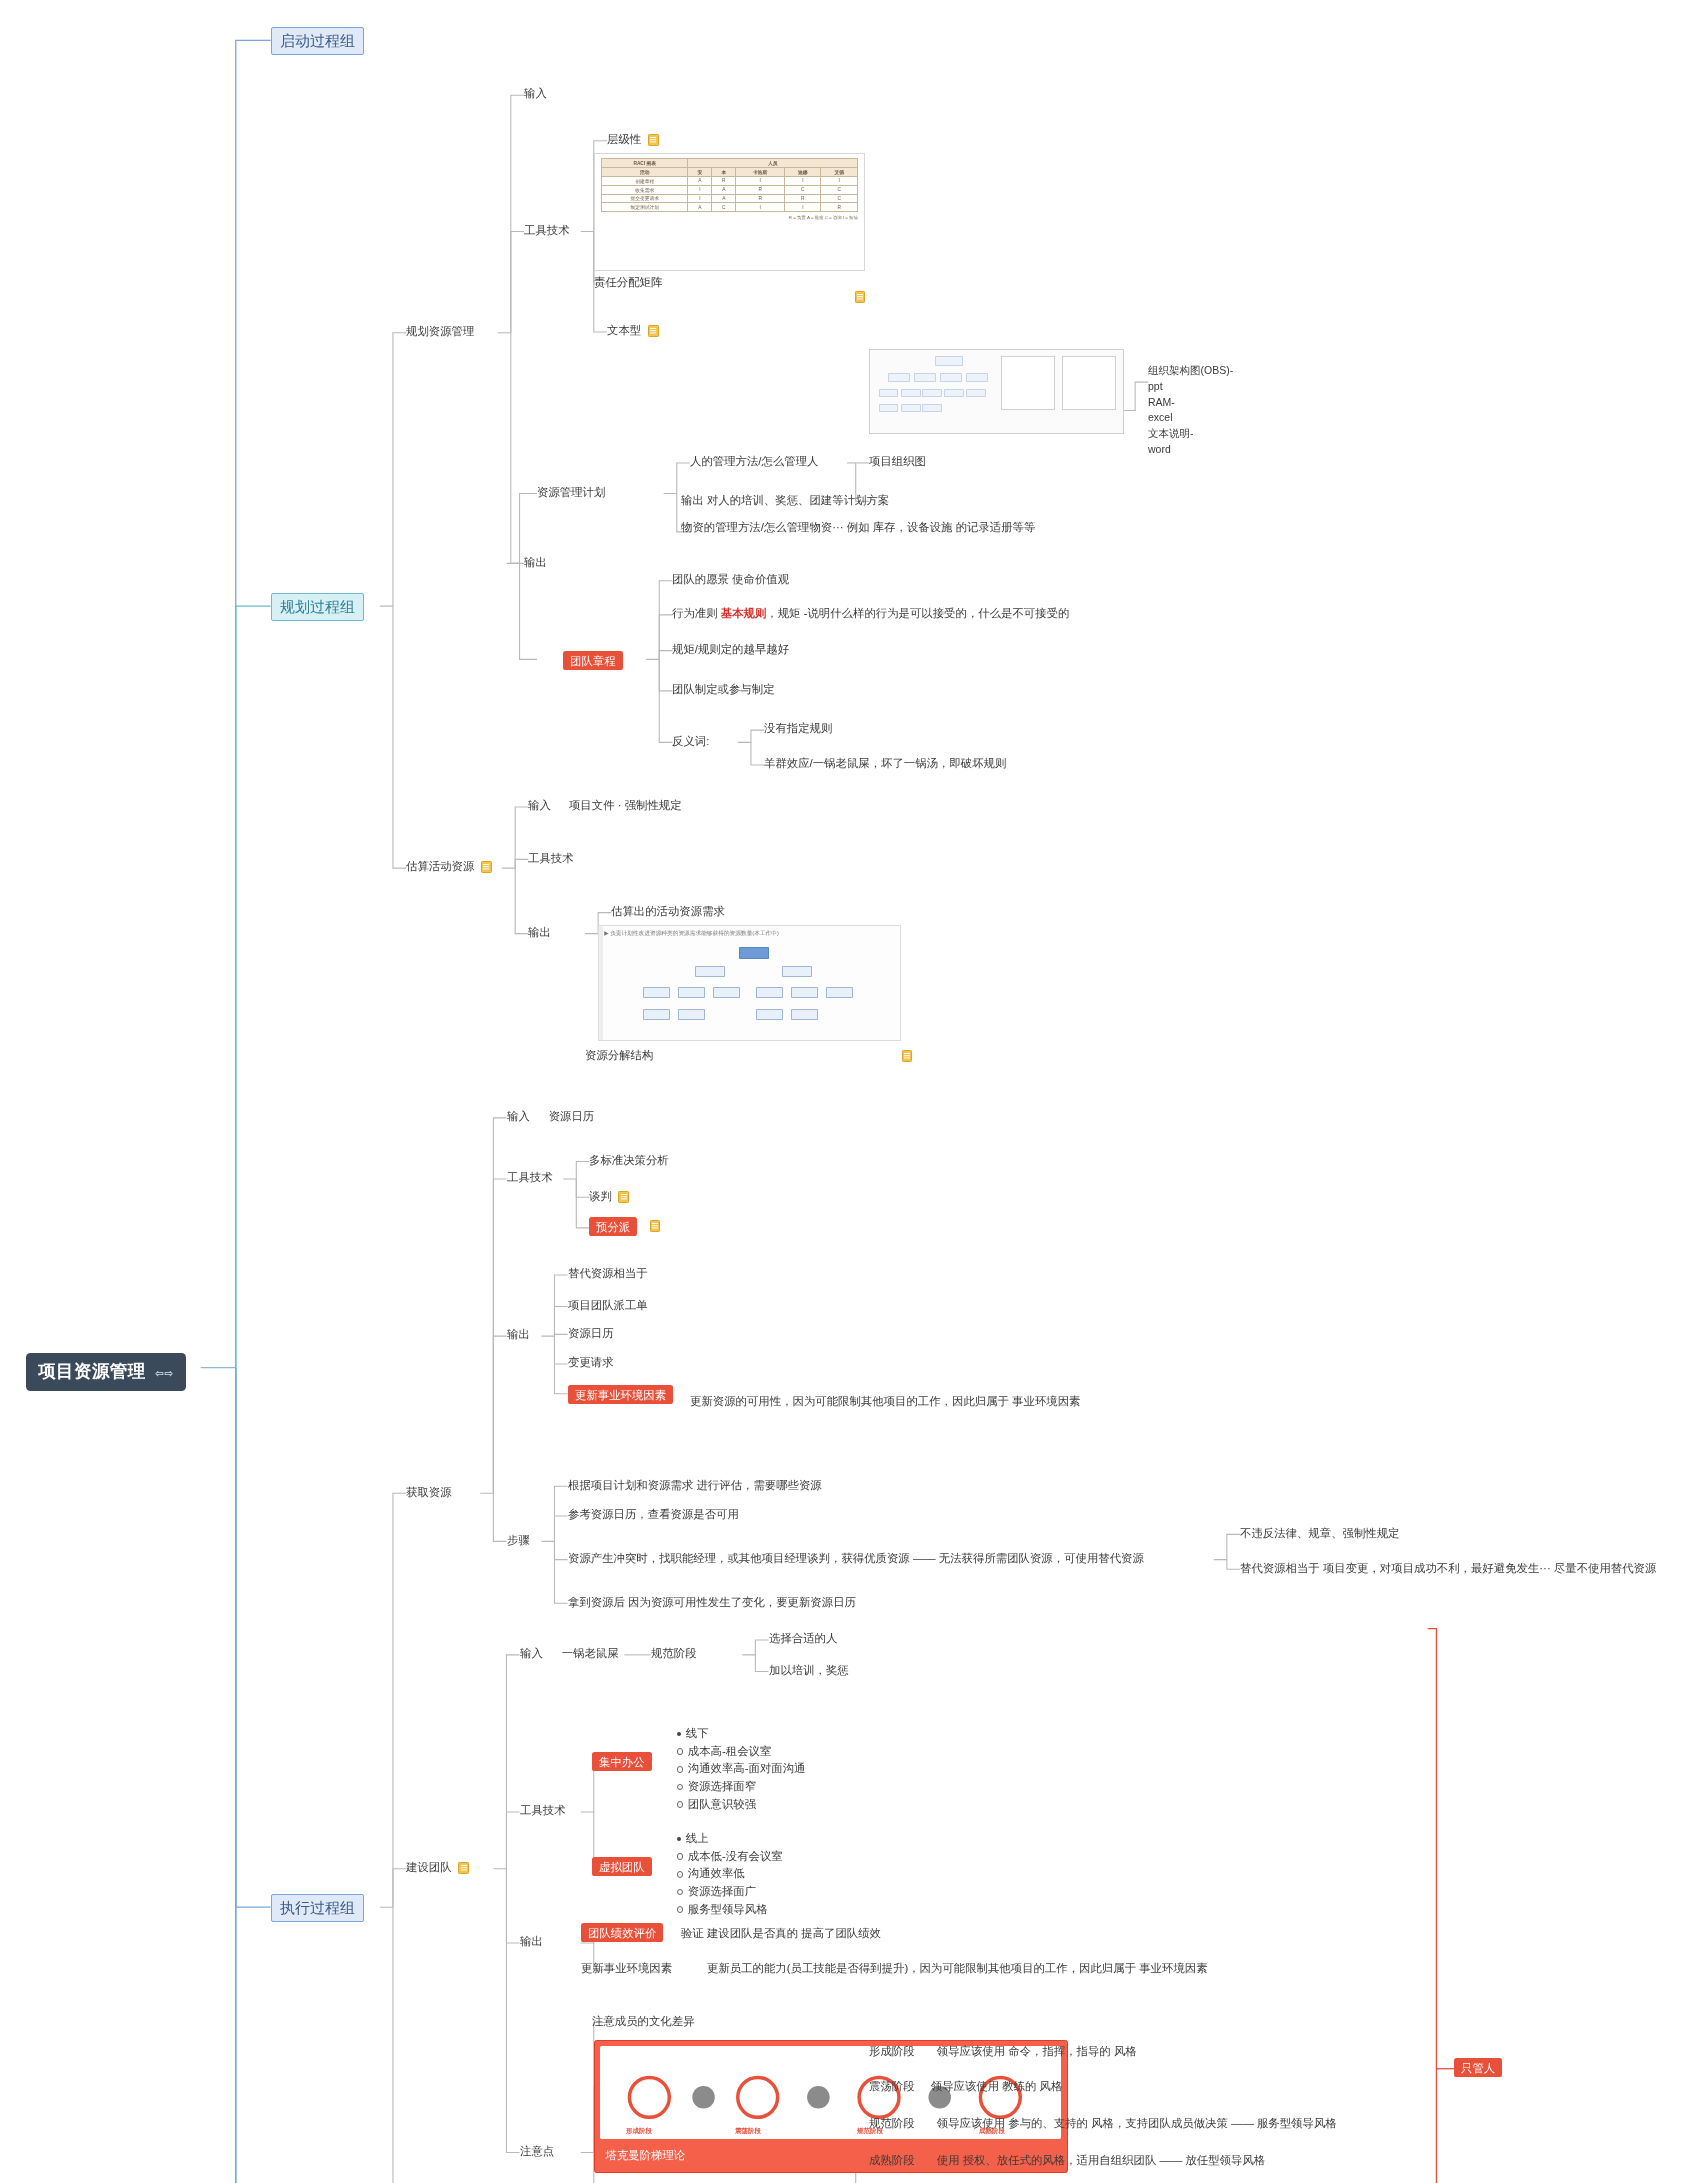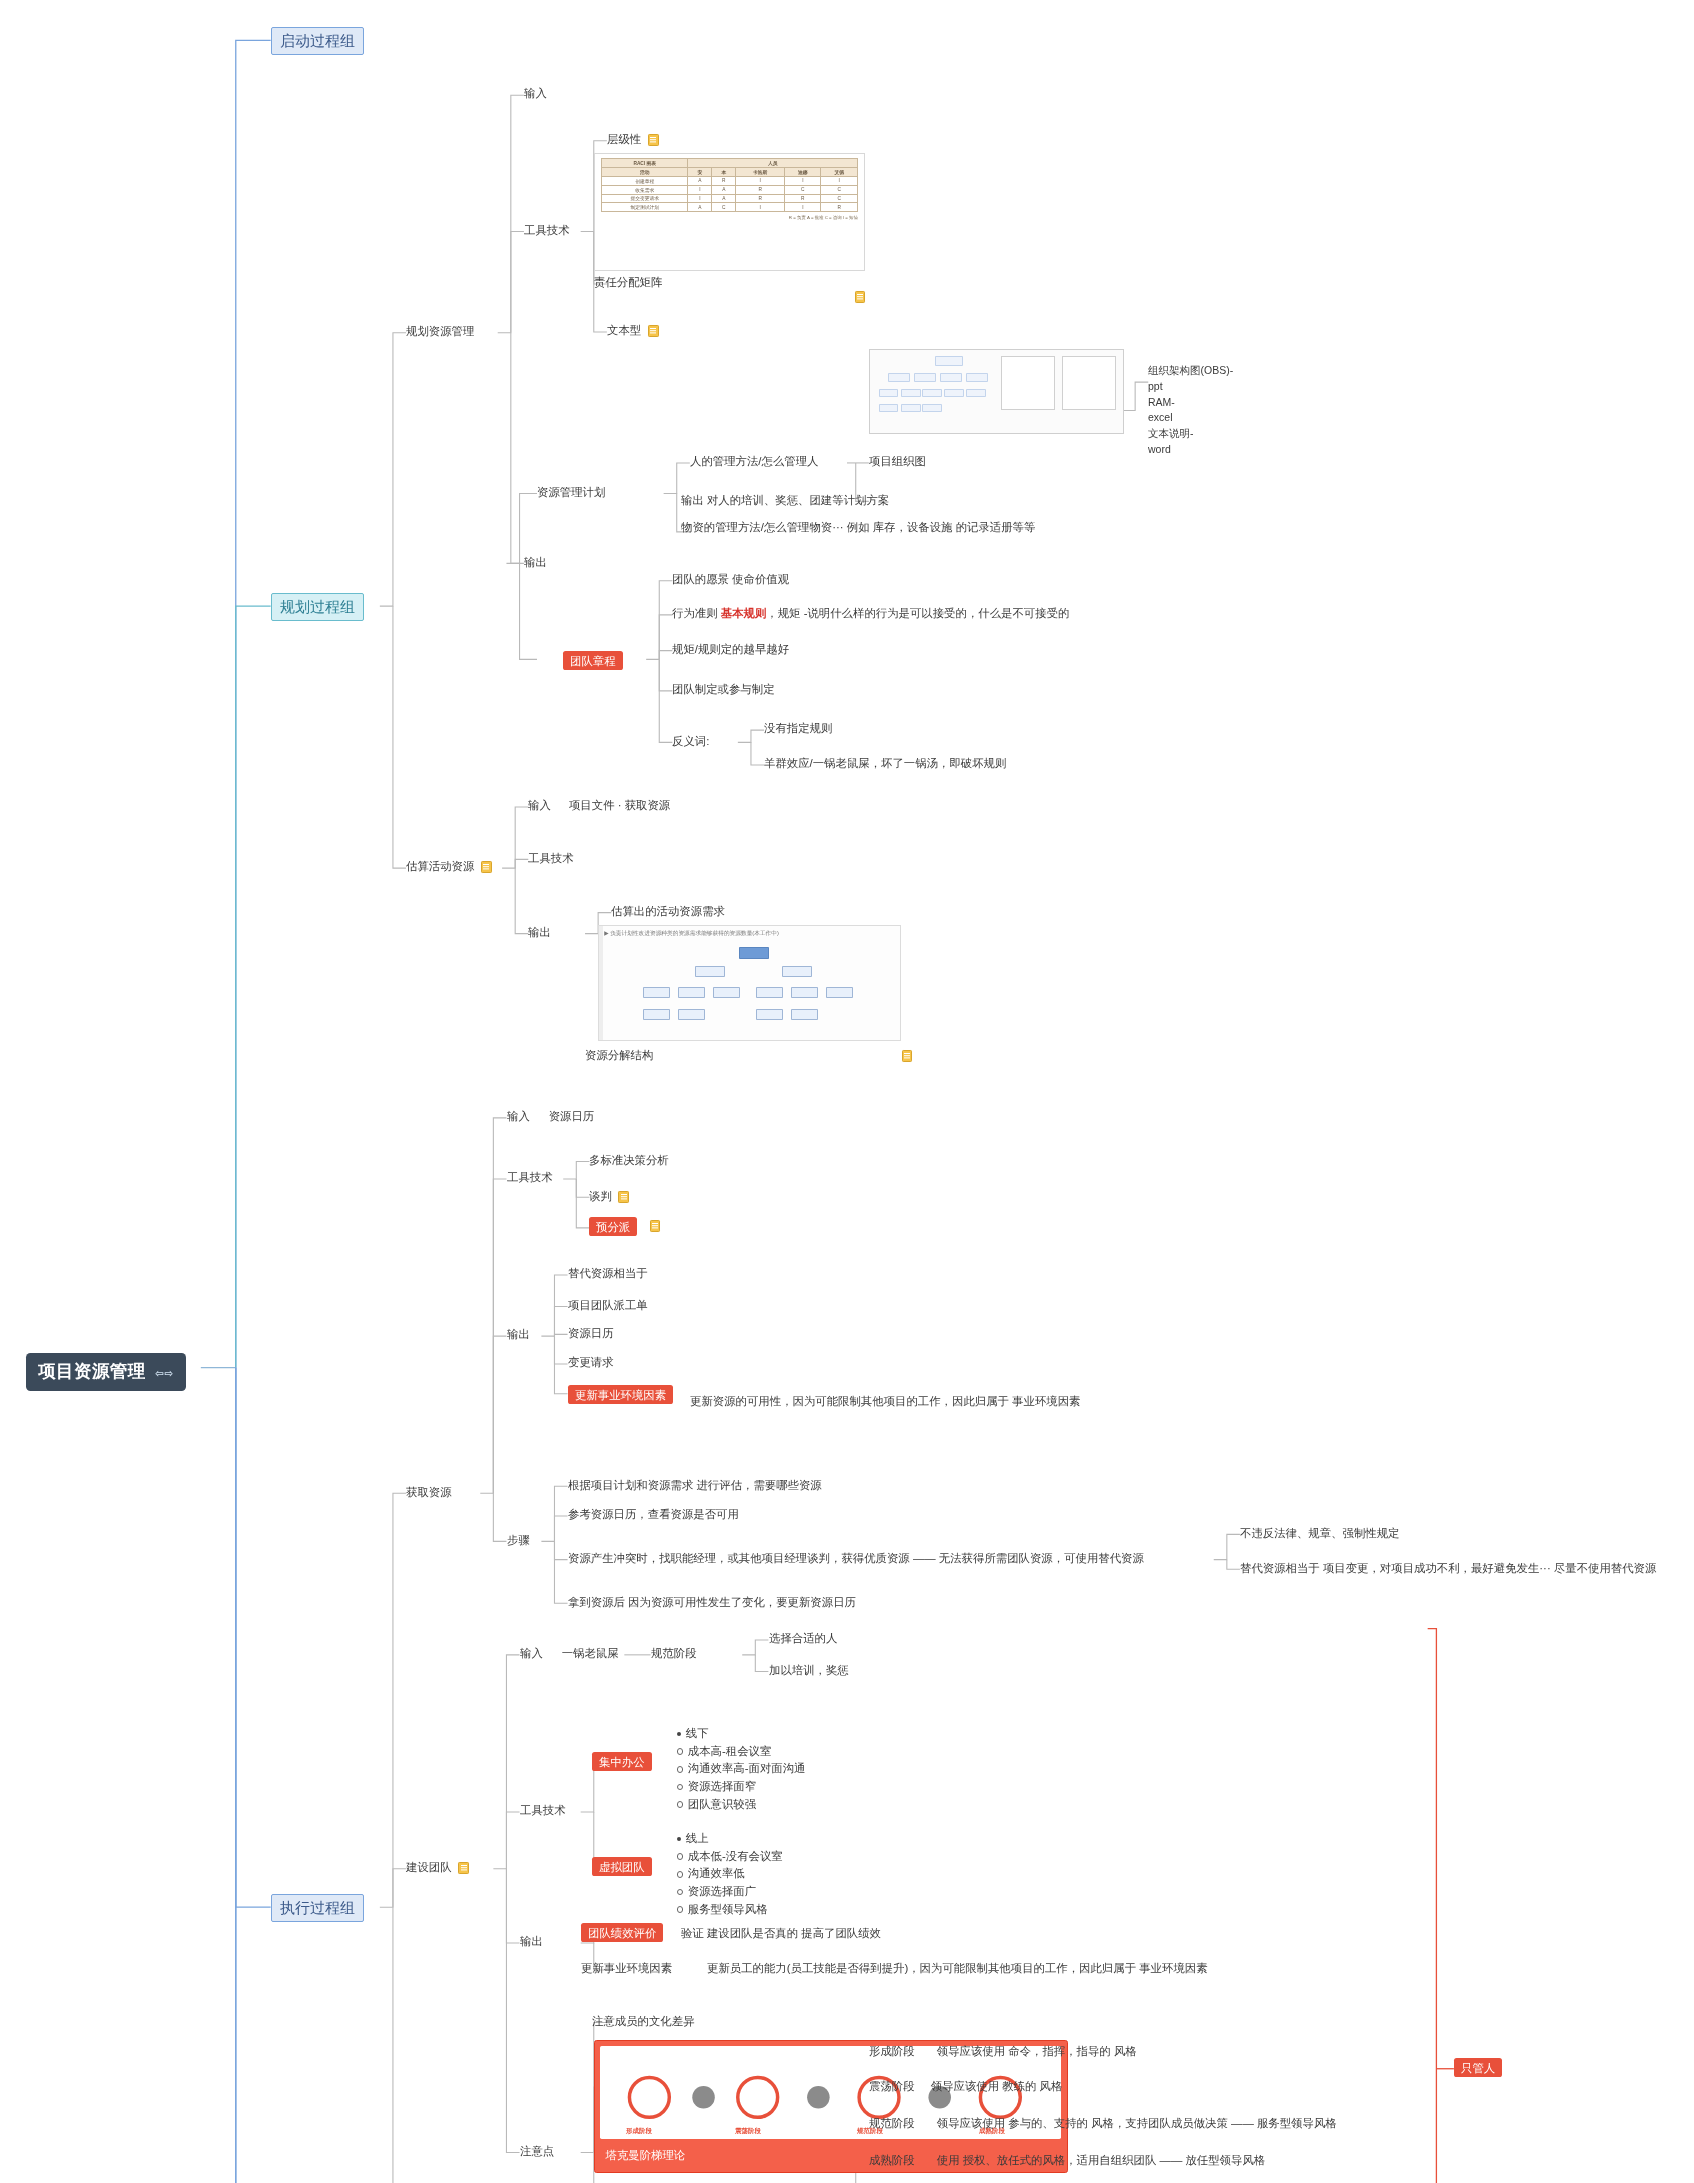--- a/index.html
+++ b/index.html
@@ -317,21 +317,21 @@
 <div class="node" style="left:764px;top:756px;">
   <span>羊群效应/一锅老鼠屎，坏了一锅汤，即破坏规则</span>
 </div>
 
 <div class="node" style="left:406px;top:859px;">
   <span>估算活动资源</span>
   <span class="note-ic"></span>
 </div>
 <div class="node" style="left:528px;top:798px;">
   <span>输入</span>
-  <span style="margin-left:15px;">项目文件  ·  获取资源</span>
+  <span style="margin-left:15px;">项目文件  ·  强制性规定</span>
 </div>
 <div class="node" style="left:528px;top:851px;">
   <span>工具技术</span>
 </div>
 <div class="node" style="left:528px;top:925px;">
   <span>输出</span>
 </div>
 <div class="node" style="left:611px;top:904px;">
   <span>估算出的活动资源需求</span>
 </div>

